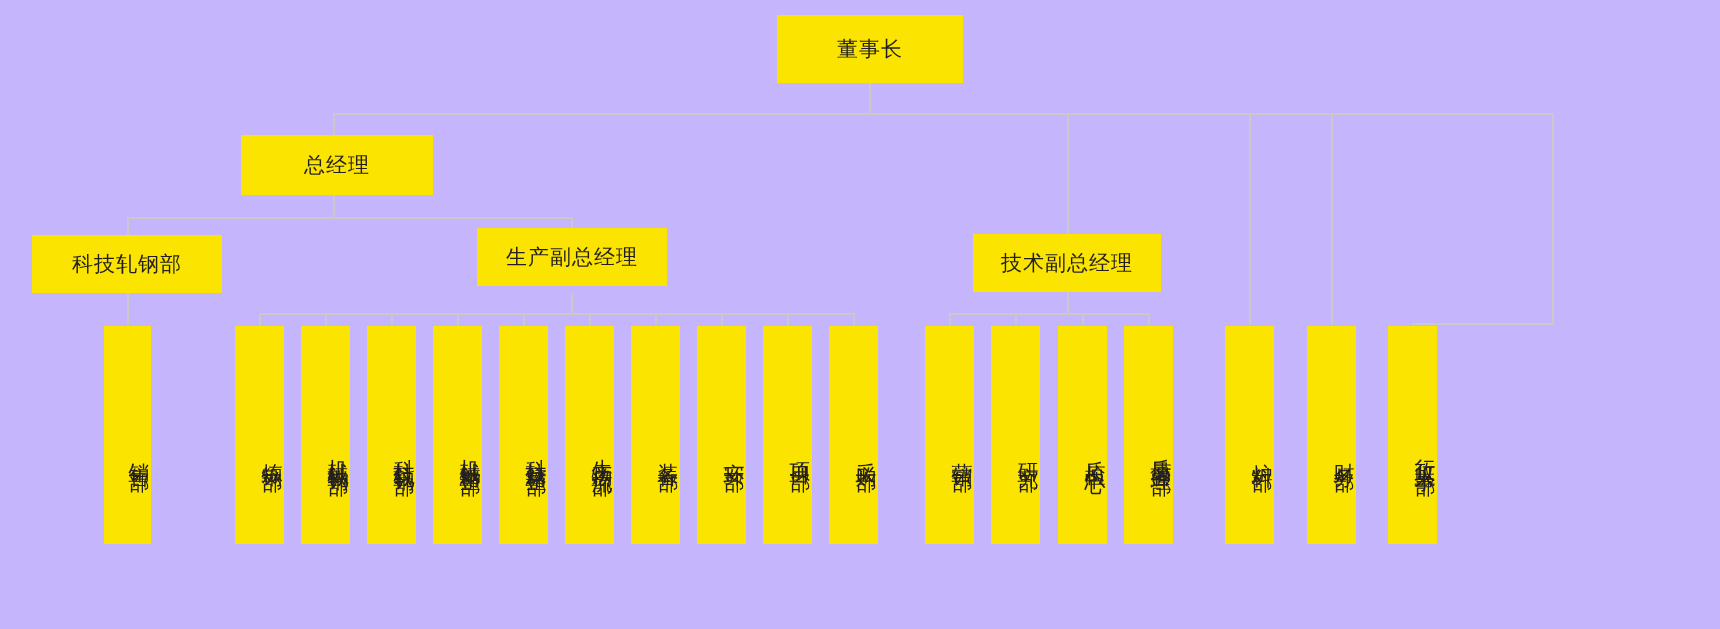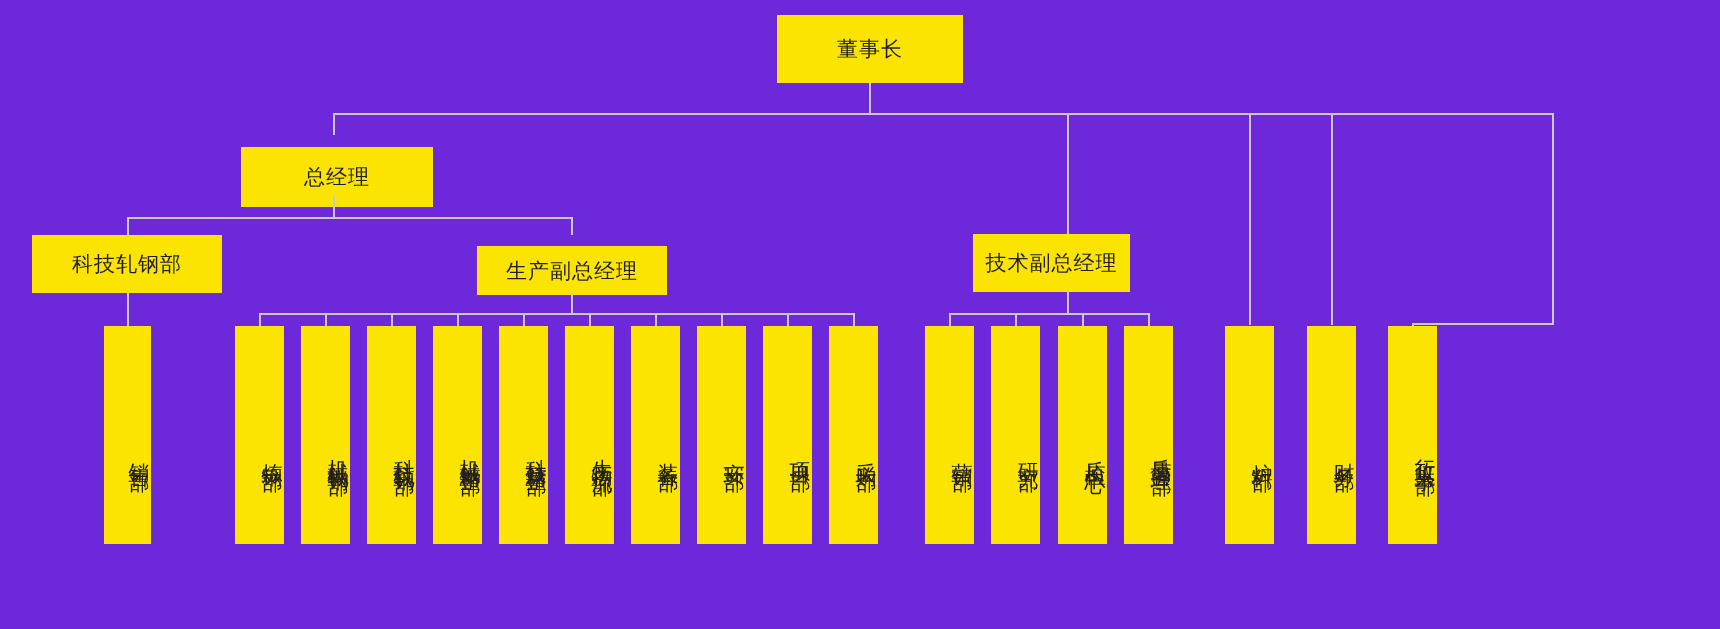--- a/index.html
+++ b/index.html
@@ -1,17 +1,17 @@
 <!DOCTYPE html>
 <html><head>
 <meta charset="utf-8">
 <style>
   html,body{margin:0;padding:0;background:#ffffff;}
   body{font-family:"Liberation Sans","DejaVu Sans",sans-serif;}
-  #stage{position:relative;width:1720px;height:629px;background:#6d28d9;overflow:hidden;}
+  #stage{position:relative;width:1720px;height:629px;background:#c4b5fd;overflow:hidden;}
 
   .node{position:absolute;background:#fbe400;color:#231f20;display:flex;align-items:center;justify-content:center;box-sizing:border-box;}
   .node.h{font-size:21px;letter-spacing:1px;}
   .node.v{font-size:21px;writing-mode:vertical-rl;text-orientation:upright;letter-spacing:4px;line-height:1.18;padding-top:34px;align-items:flex-start;justify-content:center;}
 
   .ln{position:absolute;background:#c9c9c9;}
   .ln.h{height:2px;}
   .ln.v{width:2px;}
 </style>
 </head>
@@ -30,44 +30,44 @@
   <div class="ln v" style="left:333px;top:113px;height:22px;"></div>
 
   <div class="ln v" style="left:1067px;top:113px;height:121px;"></div>
 
   <div class="ln v" style="left:1249px;top:113px;height:212px;"></div>
   <div class="ln v" style="left:1331px;top:113px;height:212px;"></div>
   <div class="ln v" style="left:1552px;top:113px;height:212px;"></div>
   <div class="ln h" style="left:1412px;top:323px;width:142px;"></div>
   <div class="ln v" style="left:1412px;top:323px;height:4px;"></div>
 
-  <div class="node h" style="left:241px;top:135px;width:192px;height:60px;margin-top:12px;">
+  <div class="node h" style="left:241px;top:135px;width:192px;height:60px;">
     <span>总经理</span>
   </div>
   <div class="ln v" style="left:333px;top:195px;height:23px;"></div>
   <div class="ln h" style="left:127px;top:217px;width:446px;"></div>
   <div class="ln v" style="left:127px;top:217px;height:18px;"></div>
   <div class="ln v" style="left:571px;top:217px;height:18px;"></div>
 
-  <div class="node h" style="left:973px;top:234px;width:157px;height:58px;">
+  <div class="node h" style="left:973px;top:234px;width:188px;height:58px;">
     <span>技术副总经理</span>
   </div>
   <div class="ln v" style="left:1067px;top:292px;height:22px;"></div>
   <div class="ln h" style="left:949px;top:313px;width:200px;"></div>
   <div class="ln v" style="left:949px;top:313px;height:14px;"></div>
   <div class="ln v" style="left:1015px;top:313px;height:14px;"></div>
   <div class="ln v" style="left:1082px;top:313px;height:14px;"></div>
   <div class="ln v" style="left:1148px;top:313px;height:14px;"></div>
 
   <div class="node h" style="left:32px;top:235px;width:190px;height:58px;">
     <span>科技轧钢部</span>
   </div>
   <div class="ln v" style="left:127px;top:293px;height:34px;"></div>
 
-  <div class="node h" style="left:477px;top:246px;width:190px;height:49px;">
+  <div class="node h" style="left:477px;top:228px;width:190px;height:58px;">
     <span>生产副总经理</span>
   </div>
   <div class="ln v" style="left:571px;top:293px;height:21px;"></div>
   <div class="ln h" style="left:259px;top:313px;width:594px;"></div>
   <div class="ln v" style="left:259px;top:313px;height:14px;"></div>
   <div class="ln v" style="left:325px;top:313px;height:14px;"></div>
   <div class="ln v" style="left:391px;top:313px;height:14px;"></div>
   <div class="ln v" style="left:457px;top:313px;height:14px;"></div>
   <div class="ln v" style="left:523px;top:313px;height:14px;"></div>
   <div class="ln v" style="left:589px;top:313px;height:14px;"></div>

